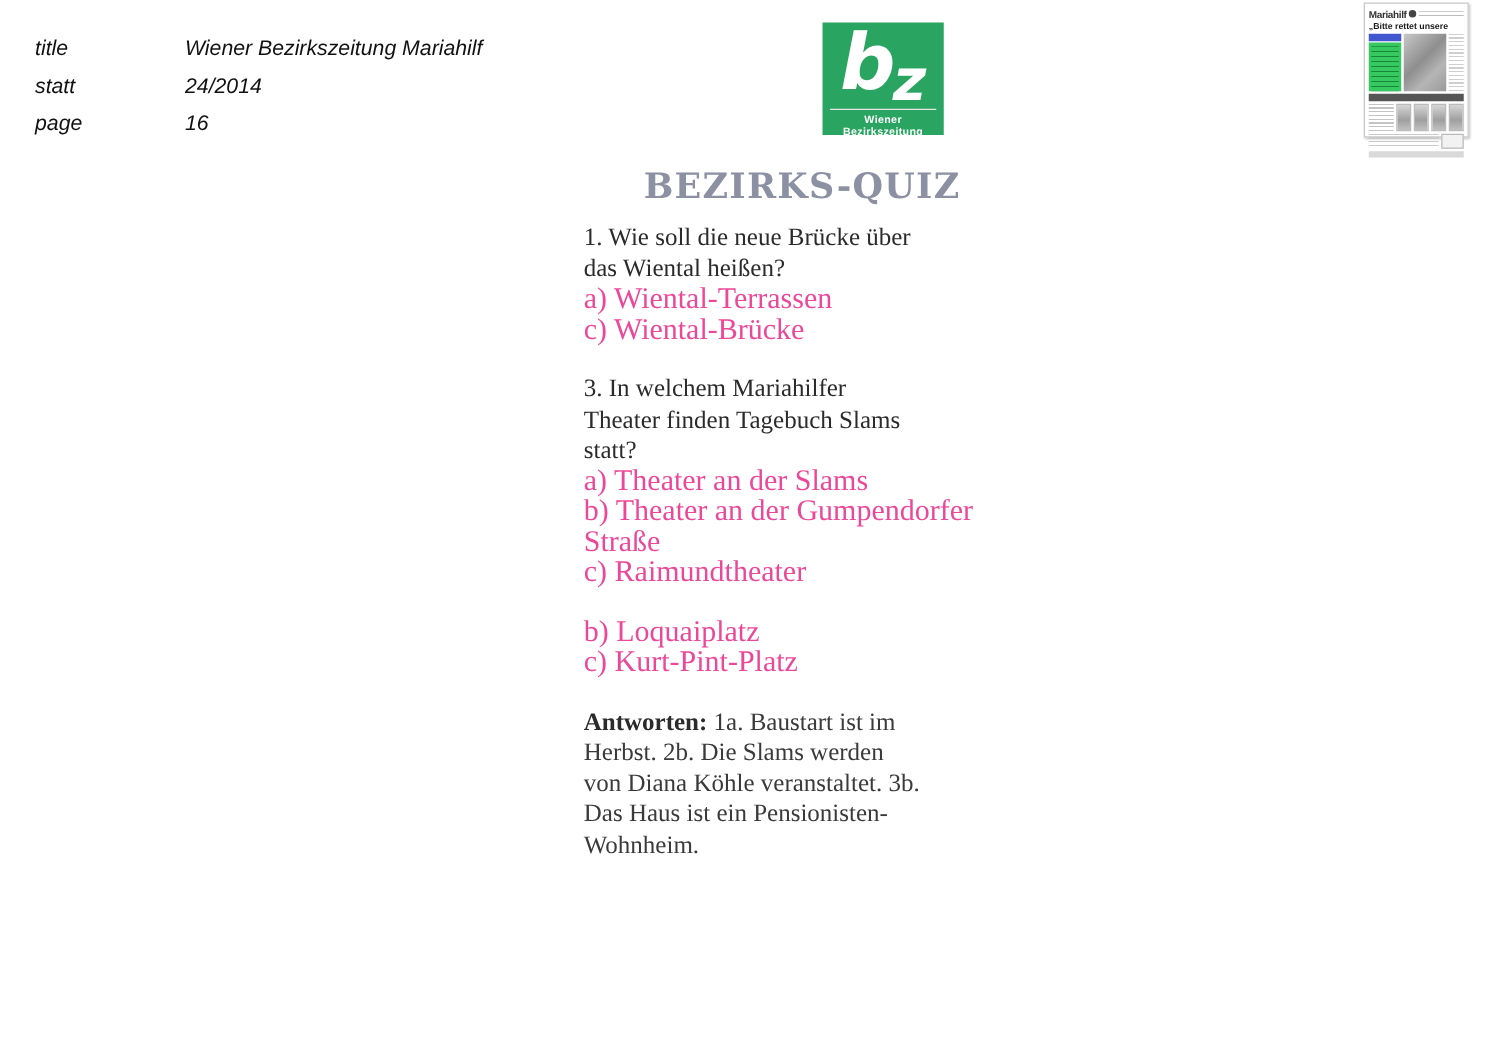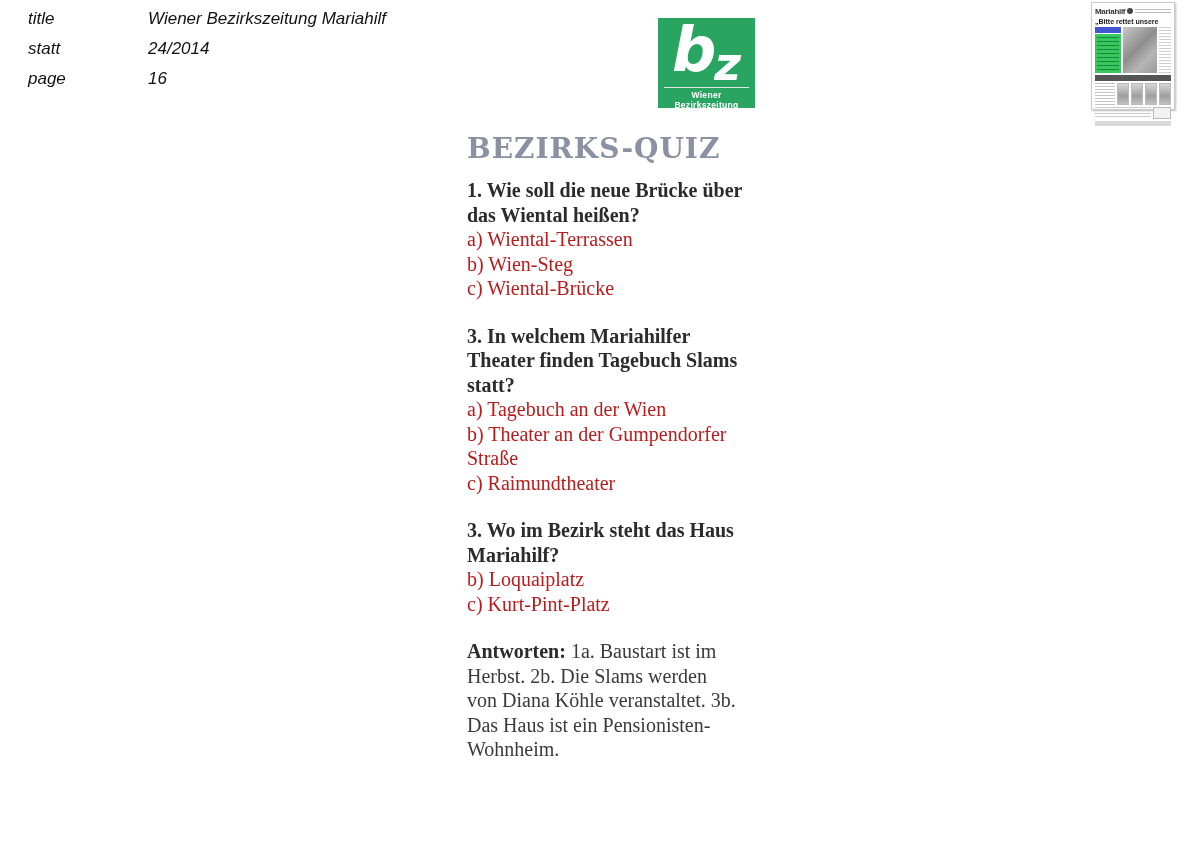--- a/index.html
+++ b/index.html
@@ -1,21 +1,21 @@
 <!DOCTYPE html>
 <html><head>
 <meta charset="utf-8">
 <style>
   * { margin:0; padding:0; box-sizing:border-box; }
   html,body { width:1200px; height:848px; background:#ffffff; overflow:hidden;
               font-family:"Liberation Sans", sans-serif; }
   .abs { position:absolute; }
 
   
-  .meta { left:28px; top:4px; font-style:italic; font-size:17px; color:#111; }
+  .meta { left:28px; top:24px; font-style:italic; font-size:17px; color:#111; }
   .meta-row { height:30px; line-height:30px; }
   .meta-label { display:inline-block; width:120px; }
 
   
   .logo { left:658px; top:18px; width:97px; height:90px; background:#2aa561;
           display:flex; flex-direction:column; align-items:center; }
   .logo-letters { flex:1; display:flex; align-items:flex-start; justify-content:center;
                   font-family:"DejaVu Sans", sans-serif; font-style:italic; font-weight:bold;
                   color:#fff; width:100%; padding-top:1px; }
   .logo-b { font-size:62px; line-height:62px; }
@@ -52,25 +52,25 @@
                 border:1px solid #bbb; }
   .t-bottom { display:flex; gap:2px; margin-top:2px; height:12px; }
   .t-bottomtext { flex:1;
       background:repeating-linear-gradient(to bottom,#cacaca 0 1px,transparent 1px 3px); }
   .t-stamp { width:18px; border:1px solid #bbb; background:#f2f2f2; }
   .t-footerbar { height:5px; background:#d9d9d9; margin-top:2px; }
 
   
   .quiz { left:467px; top:133px; width:312px; font-family:"Liberation Serif", serif; }
   .quiz-heading { font-family:"DejaVu Serif", serif; font-weight:bold; font-size:28px;
-                  line-height:32px; letter-spacing:1px; color:#8b90a2; margin-bottom:13px; }
+                  line-height:32px; letter-spacing:1px; color:#8b90a2; margin-bottom:13px;margin-left:48px; }
   .qblock { margin-bottom:23px; }
-  .q-text { font-weight:bold; font-size:20px; line-height:24.5px; color:#2b2b2b;
+  .q-text { font-weight:normal; font-size:20px; line-height:24.5px; color:#2b2b2b;
             white-space:pre-line; }
-  .q-option { font-size:20px; line-height:24.5px; color:#b91c1c; white-space:pre-line; }
+  .q-option { font-size:24px; line-height:24.5px; color:#ec4899; white-space:pre-line; }
   .answers { font-size:20px; line-height:24.5px; color:#3a3a3a; white-space:pre-line; }
   .answers b { color:#2b2b2b; }
 </style>
 </head>
 <body>
 
 <div class="abs meta">
   <div class="meta-row">
     <span class="meta-label">title</span><span>Wiener Bezirkszeitung Mariahilf</span>
   </div>
@@ -120,37 +120,34 @@
   <div class="t-footerbar"></div>
 </div>
 
 <div class="abs quiz">
   <div class="quiz-heading">BEZIRKS-QUIZ</div>
 
   <div class="qblock">
     <div class="q-text">1. Wie soll die neue Brücke über
 das Wiental heißen?</div>
     <div class="q-option">a) Wiental-Terrassen</div>
-    <div class="q-option">b) Wien-Steg</div>
     <div class="q-option">c) Wiental-Brücke</div>
   </div>
 
   <div class="qblock">
     <div class="q-text">3. In welchem Mariahilfer
 Theater finden Tagebuch Slams
 statt?</div>
-    <div class="q-option">a) Tagebuch an der Wien</div>
+    <div class="q-option">a) Theater an der Slams</div>
     <div class="q-option">b) Theater an der Gumpendorfer
 Straße</div>
     <div class="q-option">c) Raimundtheater</div>
   </div>
 
   <div class="qblock">
-    <div class="q-text">3. Wo im Bezirk steht das Haus
-Mariahilf?</div>
     <div class="q-option">b) Loquaiplatz</div>
     <div class="q-option">c) Kurt-Pint-Platz</div>
   </div>
 
   <p class="answers"><b>Antworten:</b><span> 1a. Baustart ist im
 Herbst. 2b. Die Slams werden
 von Diana Köhle veranstaltet. 3b.
 Das Haus ist ein Pensionisten-
 Wohnheim.</span></p>
 </div>

